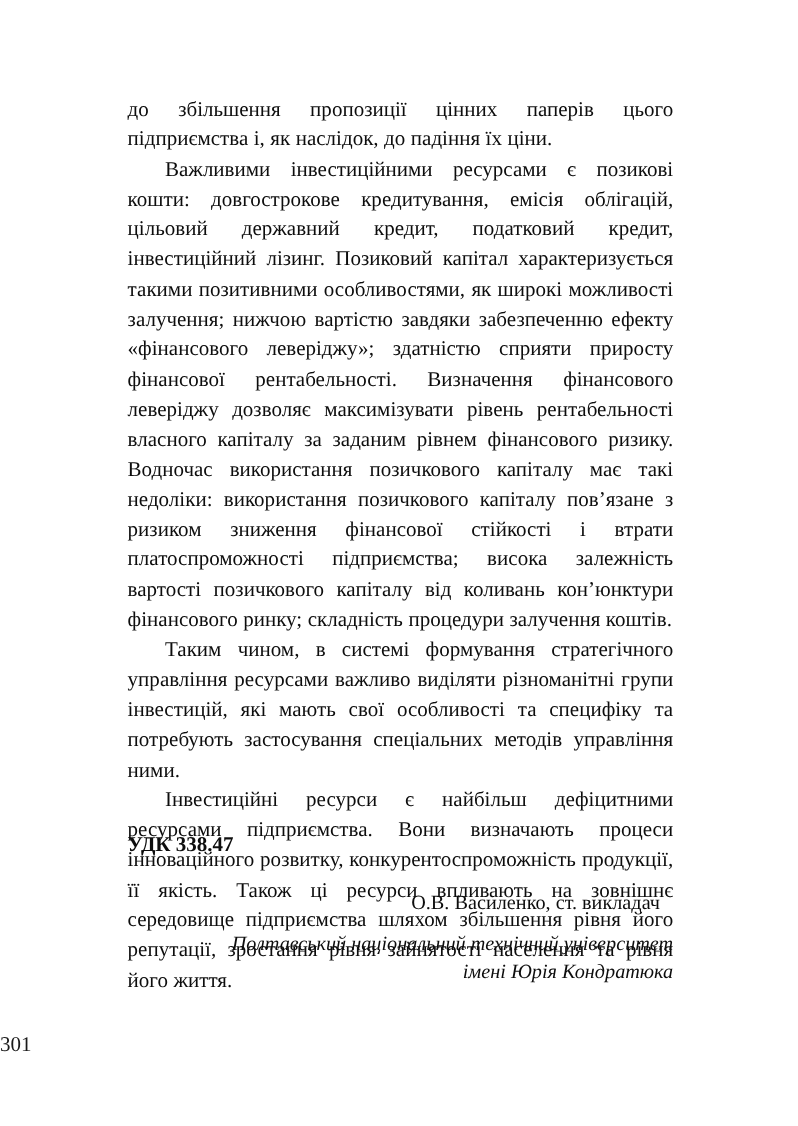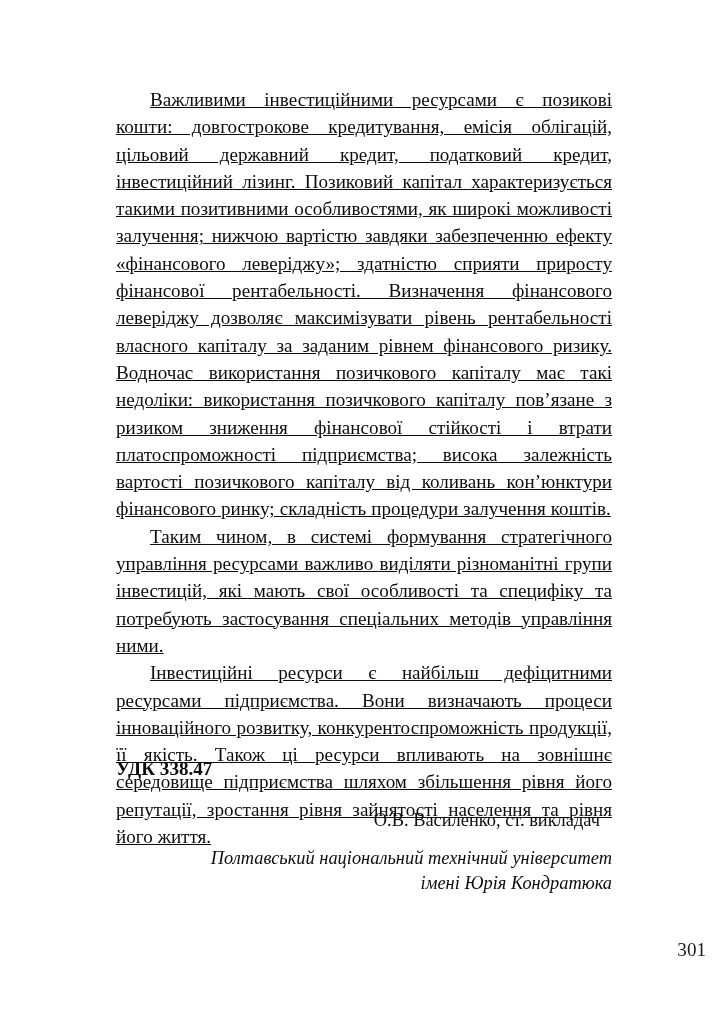--- a/index.html
+++ b/index.html
@@ -33,21 +33,20 @@
     line-height: 27.3px;
     text-align: justify;
     text-indent: 0;
     letter-spacing: 0.01px;
     word-spacing: 0.2px;
     -webkit-hyphens: none;
     hyphens: none;
   }
   .para.indent {
     text-indent: 34px;
-    text-decoration: underline;
   }
   .para + .para {
     margin-top: 0;
   }
   .udk-block {
     position: absolute;
     left: 116px;
     top: 755px;
     width: 496px;
   }
@@ -76,33 +75,33 @@
     font-size: 18.4px;
     line-height: 25.6px;
     font-style: italic;
     text-align: right;
   }
   .page-number {
     position: absolute;
     left: 0;
     top: 938px;
     width: 694px;
-    text-align: right;
+    text-align: left;
     font-size: 19.1px;
     line-height: 24px;
     color: #1a1a1a;
-    padding-left: 12px;
   }
 </style>
 </head>
 <body>
 
 <div class="page">
 
   <div class="text-column">
+    <p class="para">до збільшення пропозиції цінних паперів цього підприємства і, як наслідок, до падіння їх ціни.</p>
     <p class="para indent">Важливими інвестиційними ресурсами є позикові кошти: довгострокове кредитування, емісія облігацій, цільовий державний кредит, податковий кредит, інвестиційний лізинг. Позиковий капітал характеризується такими позитивними особливостями, як широкі можливості залучення; нижчою вартістю завдяки забезпеченню ефекту «фінансового леверіджу»; здатністю сприяти приросту фінансової рентабельності. Визначення фінансового леверіджу дозволяє максимізувати рівень рентабельності власного капіталу за заданим рівнем фінансового ризику. Водночас використання позичкового капіталу має такі недоліки: використання позичкового капіталу пов’язане з ризиком зниження фінансової стійкості і втрати платоспроможності підприємства; висока залежність вартості позичкового капіталу від коливань кон’юнктури фінансового ринку; складність процедури залучення коштів.</p>
     <p class="para indent">Таким чином, в системі формування стратегічного управління ресурсами важливо виділяти різноманітні групи інвестицій, які мають свої особливості та специфіку та потребують застосування спеціальних методів управління ними.</p>
     <p class="para indent">Інвестиційні ресурси є найбільш дефіцитними ресурсами підприємства. Вони визначають процеси інноваційного розвитку, конкурентоспроможність продукції, її якість. Також ці ресурси впливають на зовнішнє середовище підприємства шляхом збільшення рівня його репутації, зростання рівня зайнятості населення та рівня його життя.</p>
   </div>
 
   <div class="udk-block">
     <p class="udk">УДК 338.47</p>
   </div>
 
   <div class="authors">

